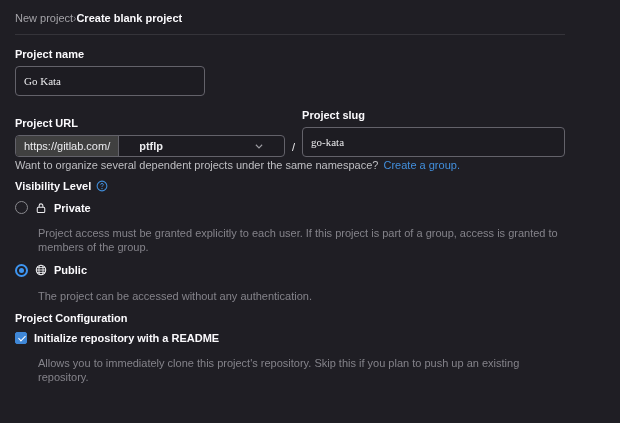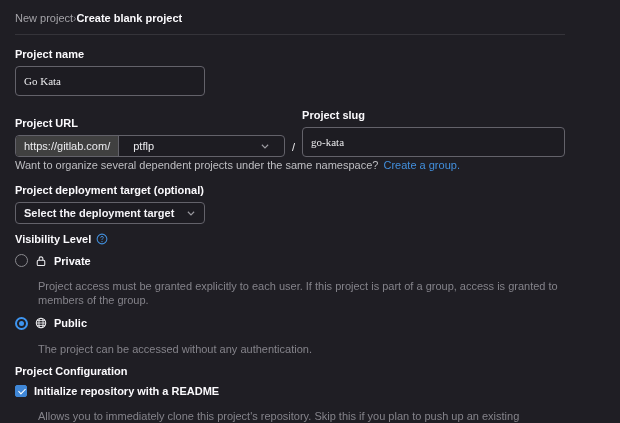--- a/index.html
+++ b/index.html
@@ -59,23 +59,24 @@
     display: flex; align-items: center;
     padding: 0 8px;
     background: #404040;
     border-right: 1px solid #63626a;
     color: #ececef;
     white-space: nowrap;
   }
   .ns-dropdown {
     flex: 1;
     display: flex; align-items: center; justify-content: space-between;
-    padding: 0 14px;
-    cursor: pointer;
-    color: #ececef;
+    padding: 0 20px;
+    cursor: pointer;
+    color: #ececef;
+    font-weight: bold;
   }
   .slash { padding: 0 7px 4px 7px; color: #ececef; }
   .slug-col { flex: 1; }
   .slug-col .text-input { width: 100%; }
   
   .hint { margin-top: 2px; color: #bfbfc3; }
   .hint a { color: #428fdc; text-decoration: none; cursor: pointer; margin-left: 2px; }
   
   .select-box {
     margin-top: 6px;
@@ -178,31 +179,20 @@
       <label class="field-label">Project slug</label>
       <input class="text-input" type="text" value="go-kata" style="">
     </div>
   </div>
 
   <p class="hint">
     <span>Want to organize several dependent projects under the same namespace?</span>
     <a>Create a group.</a>
   </p>
 
-  <div>
-    <label class="field-label mt">Project deployment target (optional)</label>
-    <div class="select-box">
-      <span>Select the deployment target</span>
-      <span class="opt-icon">
-        <svg width="10" height="10" viewBox="0 0 16 16">
-            <path d="M3 6l5 5 5-5" fill="none" stroke="#9b9aa0" stroke-width="1.8"></path>
-          </svg>
-      </span>
-    </div>
-  </div>
 
   <div class="section-label">
     <span>Visibility Level</span>
     <span class="opt-icon">
       <svg width="12" height="12" viewBox="0 0 16 16">
         <circle cx="8" cy="8" r="6.5" fill="none" stroke="#428fdc" stroke-width="1.4"></circle>
         <path d="M6.2 6.3c0-1 .8-1.8 1.8-1.8s1.8.7 1.8 1.7c0 .9-.6 1.2-1.2 1.7-.4.3-.6.6-.6 1.1" fill="none" stroke="#428fdc" stroke-width="1.3"></path>
         <circle cx="8" cy="11.4" r=".9" fill="#428fdc"></circle>
       </svg>
     </span>

